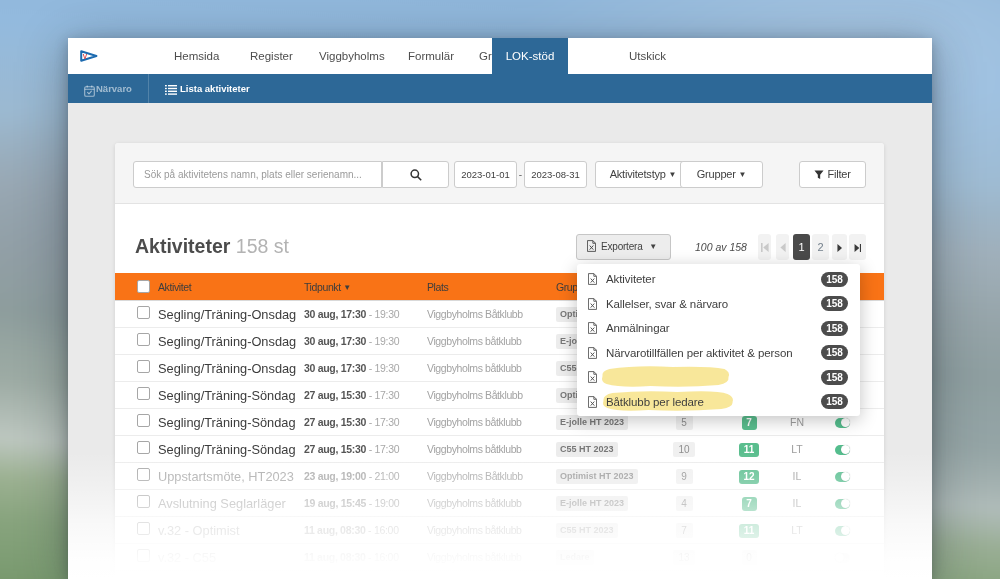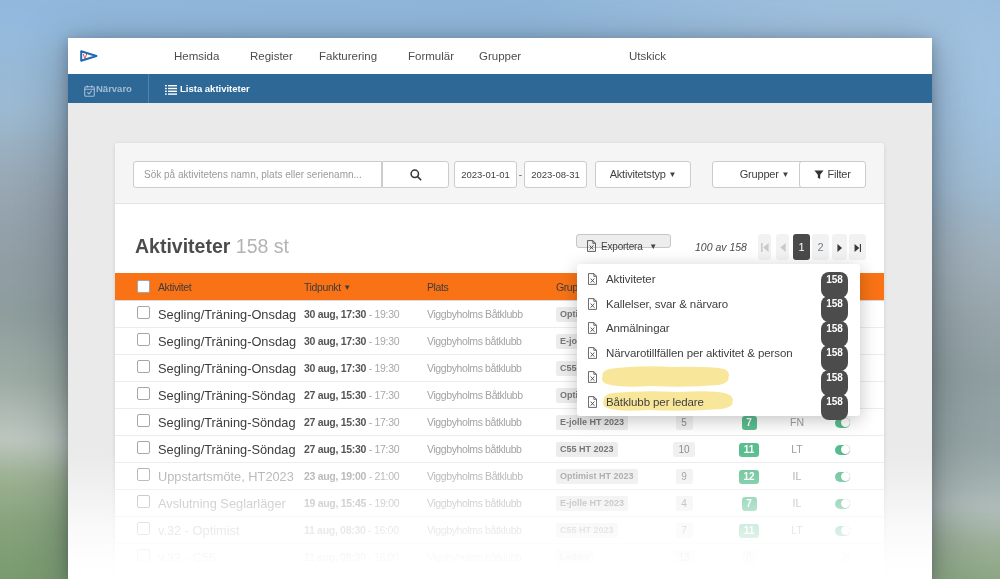--- a/index.html
+++ b/index.html
@@ -52,21 +52,21 @@
 
   .datebox { position:absolute; top:18px; height:27px; background:#fff; border:1px solid #ccc;
     border-radius:3px; font-size:9.5px; color:#3f3f3f; text-align:center; line-height:25px; }
   .btn { position:absolute; top:18px; height:27px; background:#fff; border:1px solid #ccc;
     border-radius:3px; font-size:11px; letter-spacing:-0.2px; color:#3f3f3f; text-align:center; line-height:25px; }
 
   
   .h1 { position:absolute; left:20px; top:93px; font-size:19.5px; line-height:20px; font-weight:bold; color:#4c4c4c; }
   .h1 span { font-weight:normal; color:#b3b3b3; }
 
-  .exportbtn { position:absolute; left:461px; top:91px; width:95px; height:14px; background:#ededed;
+  .exportbtn { position:absolute; left:461px; top:91px; width:95px; height:26px; background:#ededed;
     border:1px solid #c6c6c6; border-radius:3px; font-size:10px; letter-spacing:-0.2px; color:#424242; line-height:24px; }
   .counttxt { position:absolute; left:580px; top:91px; height:26px; line-height:26px; font-size:10.5px; color:#4a4a4a;font-style:italic; }
   .pgbtn { position:absolute; top:91px; height:26px; background:#f2f2f2; border-radius:3px;
     font-size:11px; color:#8ba0b8; text-align:center; line-height:26px; }
 
   
   .thead { position:absolute; left:0; top:130px; width:769px; height:28px; background:#f97316;
     border-bottom:1px solid #d9d9d9; font-size:10.5px; letter-spacing:-0.4px; font-weight:normal; color:#3d3d3d; }
   .trow { position:absolute; left:0; width:769px; height:27px; border-bottom:1px solid #ececec; }
   .cb { position:absolute; left:22px; top:6px; width:13px; height:13px; border:1px solid #a6a6a6;
@@ -90,21 +90,21 @@
 
   .gray .act, .gray .tid, .gray .plats, .gray .tid span { color:#a8a8a8; }
   .gray .gpill { color:#9a9a9a; }
 
   
   .dropdown { position:absolute; left:577px; top:264px; width:283px; height:152px; background:#fff;
     border-radius:3px; box-shadow:0 4px 18px rgba(0,0,0,.24); z-index:30; }
   .ditem { position:absolute; left:0; width:283px; height:24px; }
   .ditem .txt { position:absolute; left:29px; top:0; line-height:24px; font-size:11.5px; letter-spacing:-0.1px;
     color:#3e3e3e; white-space:nowrap; z-index:2; }
-  .ditem .badge { position:absolute; right:12px; top:4.5px; width:27px; height:26px; background:#4c4c4c;
+  .ditem .badge { position:absolute; right:12px; top:4.5px; width:27px; height:15px; background:#4c4c4c;
     border-radius:8px; color:#fff; font-size:10px; font-weight:bold; text-align:center; line-height:15px; }
   .hl { position:absolute; z-index:1; }
 
   
   .fade { position:absolute; left:68px; top:452px; width:864px; height:127px; z-index:40;
     background:linear-gradient(180deg, rgba(255,255,255,0) 0%, rgba(255,255,255,.32) 28%,
       rgba(255,255,255,.72) 58%, rgba(255,255,255,.95) 85%, rgba(255,255,255,1) 100%);
     pointer-events:none; }
 
   svg { display:block; }
@@ -116,23 +116,24 @@
 
 <div class="shell">
 
   <div class="topnav">
     <svg class="icon" style="left:12px;top:12px" width="18" height="12" viewBox="0 0 18 12">
       <path d="M1.2 1.2 L16.4 6 L1.2 10.8 Z" fill="#fff" stroke="#1d6bb0" stroke-width="2" stroke-linejoin="round"></path>
       <text x="2.8" y="8.6" font-size="6.5" font-weight="bold" fill="#d63a3f" font-family="Liberation Sans, sans-serif">V</text>
     </svg>
     <div class="navitem" style="left:62px">Hemsida</div>
     <div class="navitem" style="left:138px">Register</div>
-    <div class="navitem" style="left:207px">Fakturering</div>
+    <div class="navitem" style="left:207px">Viggbyholms</div>
     <div class="navitem" style="left:296px">Formulär</div>
     <div class="navitem" style="left:367px">Grupper</div>
+    <div class="tab-active">LOK-stöd</div>
     <div class="navitem" style="left:517px">Utskick</div>
   </div>
 
   <div class="subnav">
     <svg class="icon" style="left:16px;top:10.5px" width="11" height="12" viewBox="0 0 11 12" fill="none" stroke="rgba(255,255,255,.55)" stroke-width="1.1">
       <rect x="0.7" y="1.8" width="9.6" height="9.5" rx="1.3"></rect>
       <path d="M3.2 0.4 V2.4 M7.8 0.4 V2.4 M0.7 4.2 H10.3"></path>
       <path d="M3.6 7.4 L5 8.8 L7.4 6.1" stroke-linecap="round" stroke-linejoin="round"></path>
     </svg>
     <div class="sn1">Närvaro</div>
@@ -158,21 +159,21 @@
           <svg style="margin:7px auto 0" width="12" height="12" viewBox="0 0 12 12" fill="none" stroke="#333" stroke-width="1.5">
             <circle cx="4.8" cy="4.8" r="3.7"></circle>
               <path d="M7.6 7.6 L11.2 11.2"></path>
           </svg>
         </div>
       </div>
       <div class="datebox" style="left:339px;width:63px">2023-01-01</div>
       <div style="position:absolute;left:402px;top:18px;width:7px;text-align:center;line-height:27px;font-size:10px;color:#666">-</div>
       <div class="datebox" style="left:409px;width:63px">2023-08-31</div>
       <div class="btn" style="left:480px;width:96px">Aktivitetstyp <span style="font-size:8px;position:relative;top:-1px">▼</span></div>
-      <div class="btn" style="left:597px;width:105px">Grupper <span style="font-size:8px;position:relative;top:-1px">▼</span></div>
+      <div class="btn" style="left:565px;width:83px">Grupper <span style="font-size:8px;position:relative;top:-1px">▼</span></div>
       <div class="btn" style="left:684px;width:67px">
         <svg style="display:inline-block;vertical-align:-1.5px;margin-right:3px" width="10" height="10" viewBox="0 0 11 11" fill="#333">
           <path d="M0.5 0.5 H10.5 L6.8 5.2 V10 L4.2 8.6 V5.2 Z"></path>
         </svg>Filter</div>
     </div>
 
     <div class="h1">Aktiviteter <span>158 st</span></div>
 
     <div class="exportbtn">
       <svg style="display:inline-block;vertical-align:-2px;margin:0 5px 0 10px" width="9" height="12" viewBox="0 0 10 13" fill="none" stroke="#4a4a4a" stroke-width="1">

